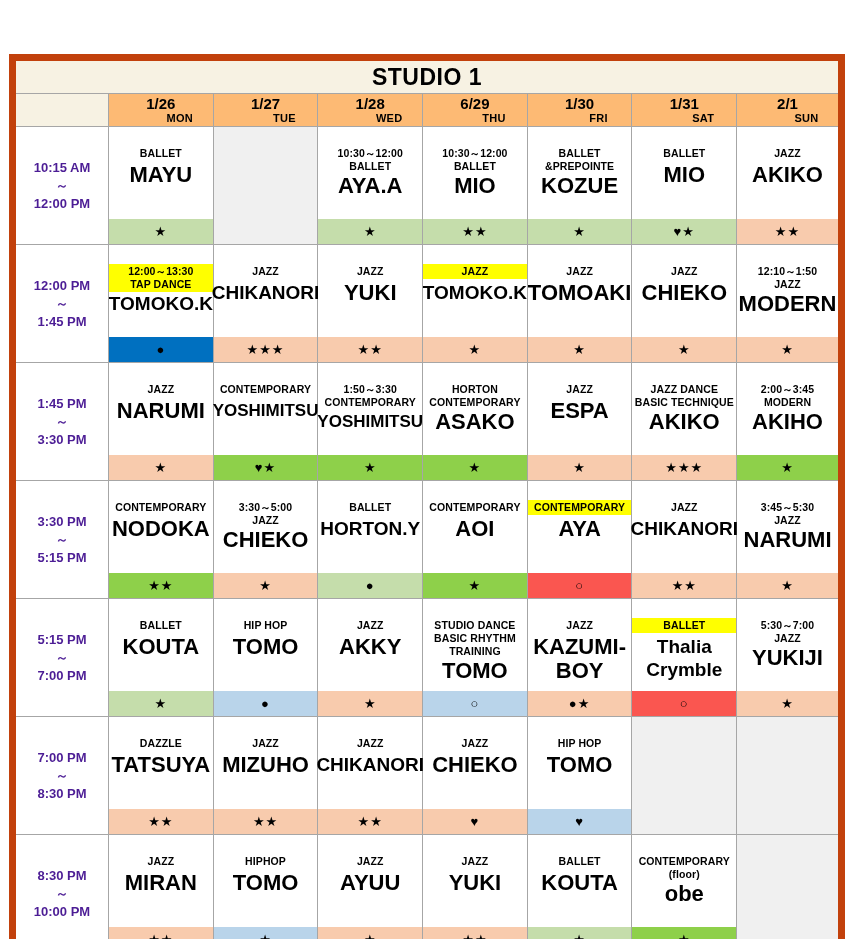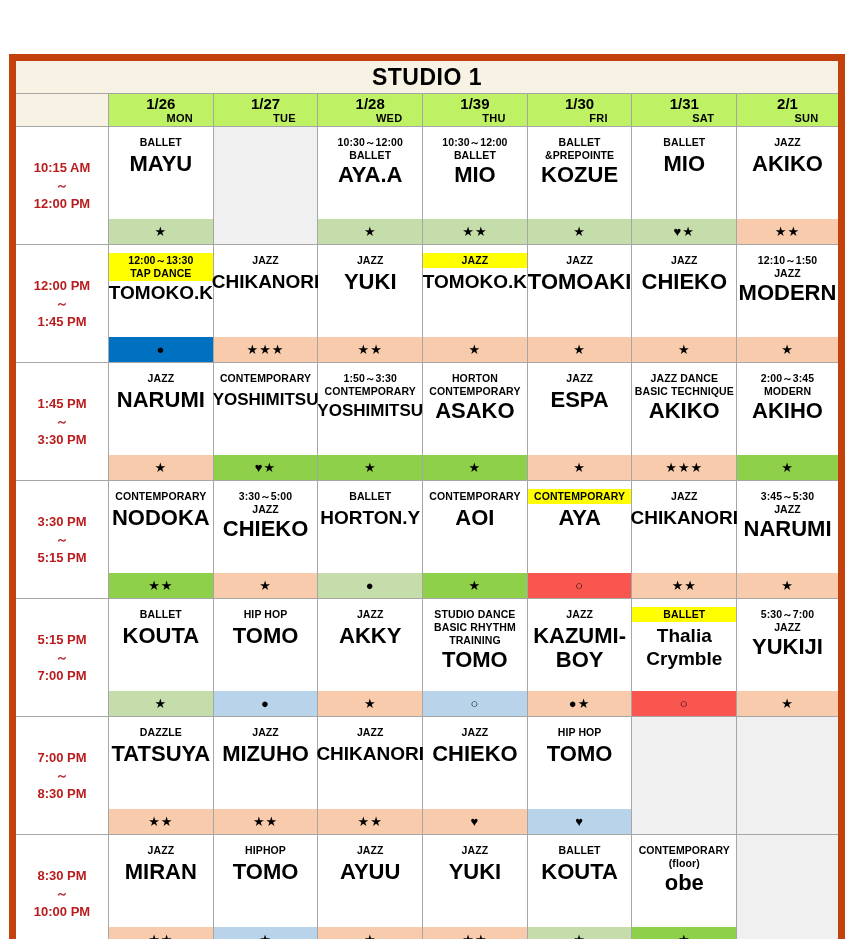--- a/index.html
+++ b/index.html
@@ -34,21 +34,21 @@
     text-align: center;
     font-size: 23px;
     font-weight: bold;
     letter-spacing: 0.5px;
     color: #000000;
     height: 32px;
     border-bottom: 1px solid #a6a6a6;
   }
   
   .dayhead {
-    background: #bef264;
+    background: #fdba74;
     text-align: center;
     height: 32px;
     vertical-align: middle;
     padding: 2px 0 3px 0;
   }
   .dayhead .date {
     font-size: 15px;
     font-weight: bold;
     line-height: 16px;
     color: #000;
@@ -69,21 +69,21 @@
   col.c-day  { width: 104.7px; }
 
   
   .timecell {
     text-align: center;
     vertical-align: middle;
     background: #ffffff;
     font-size: 13px;
     font-weight: bold;
     line-height: 19px;
-    color: #b91c1c;
+    color: #4c1d95;
   }
   .timecell .tilde {
     font-size: 13px;
     display: block;
     line-height: 17px;
   }
 
   
   .classcell {
     vertical-align: top;
@@ -94,21 +94,21 @@
     background: #f0f0f0;
   }
   .cell-inner {
     display: flex;
     flex-direction: column;
     height: 117px;
     box-sizing: border-box;
   }
   .cat-wrap {
     flex: 0 0 auto;
-    padding-top: 8px;
+    padding-top: 19px;
     min-height: 17px;
   }
   .cat {
     display: block;
     text-align: center;
     font-size: 10.5px;
     font-weight: bold;
     line-height: 13px;
     color: #000;
     letter-spacing: 0.1px;
@@ -200,21 +200,21 @@
           </td>
           <td class="dayhead">
             <div class="date">1/27</div>
             <div class="dow">TUE</div>
           </td>
           <td class="dayhead">
             <div class="date">1/28</div>
             <div class="dow">WED</div>
           </td>
           <td class="dayhead">
-            <div class="date">1/39</div>
+            <div class="date">6/29</div>
             <div class="dow">THU</div>
           </td>
           <td class="dayhead">
             <div class="date">1/30</div>
             <div class="dow">FRI</div>
           </td>
           <td class="dayhead">
             <div class="date">1/31</div>
             <div class="dow">SAT</div>
           </td>

